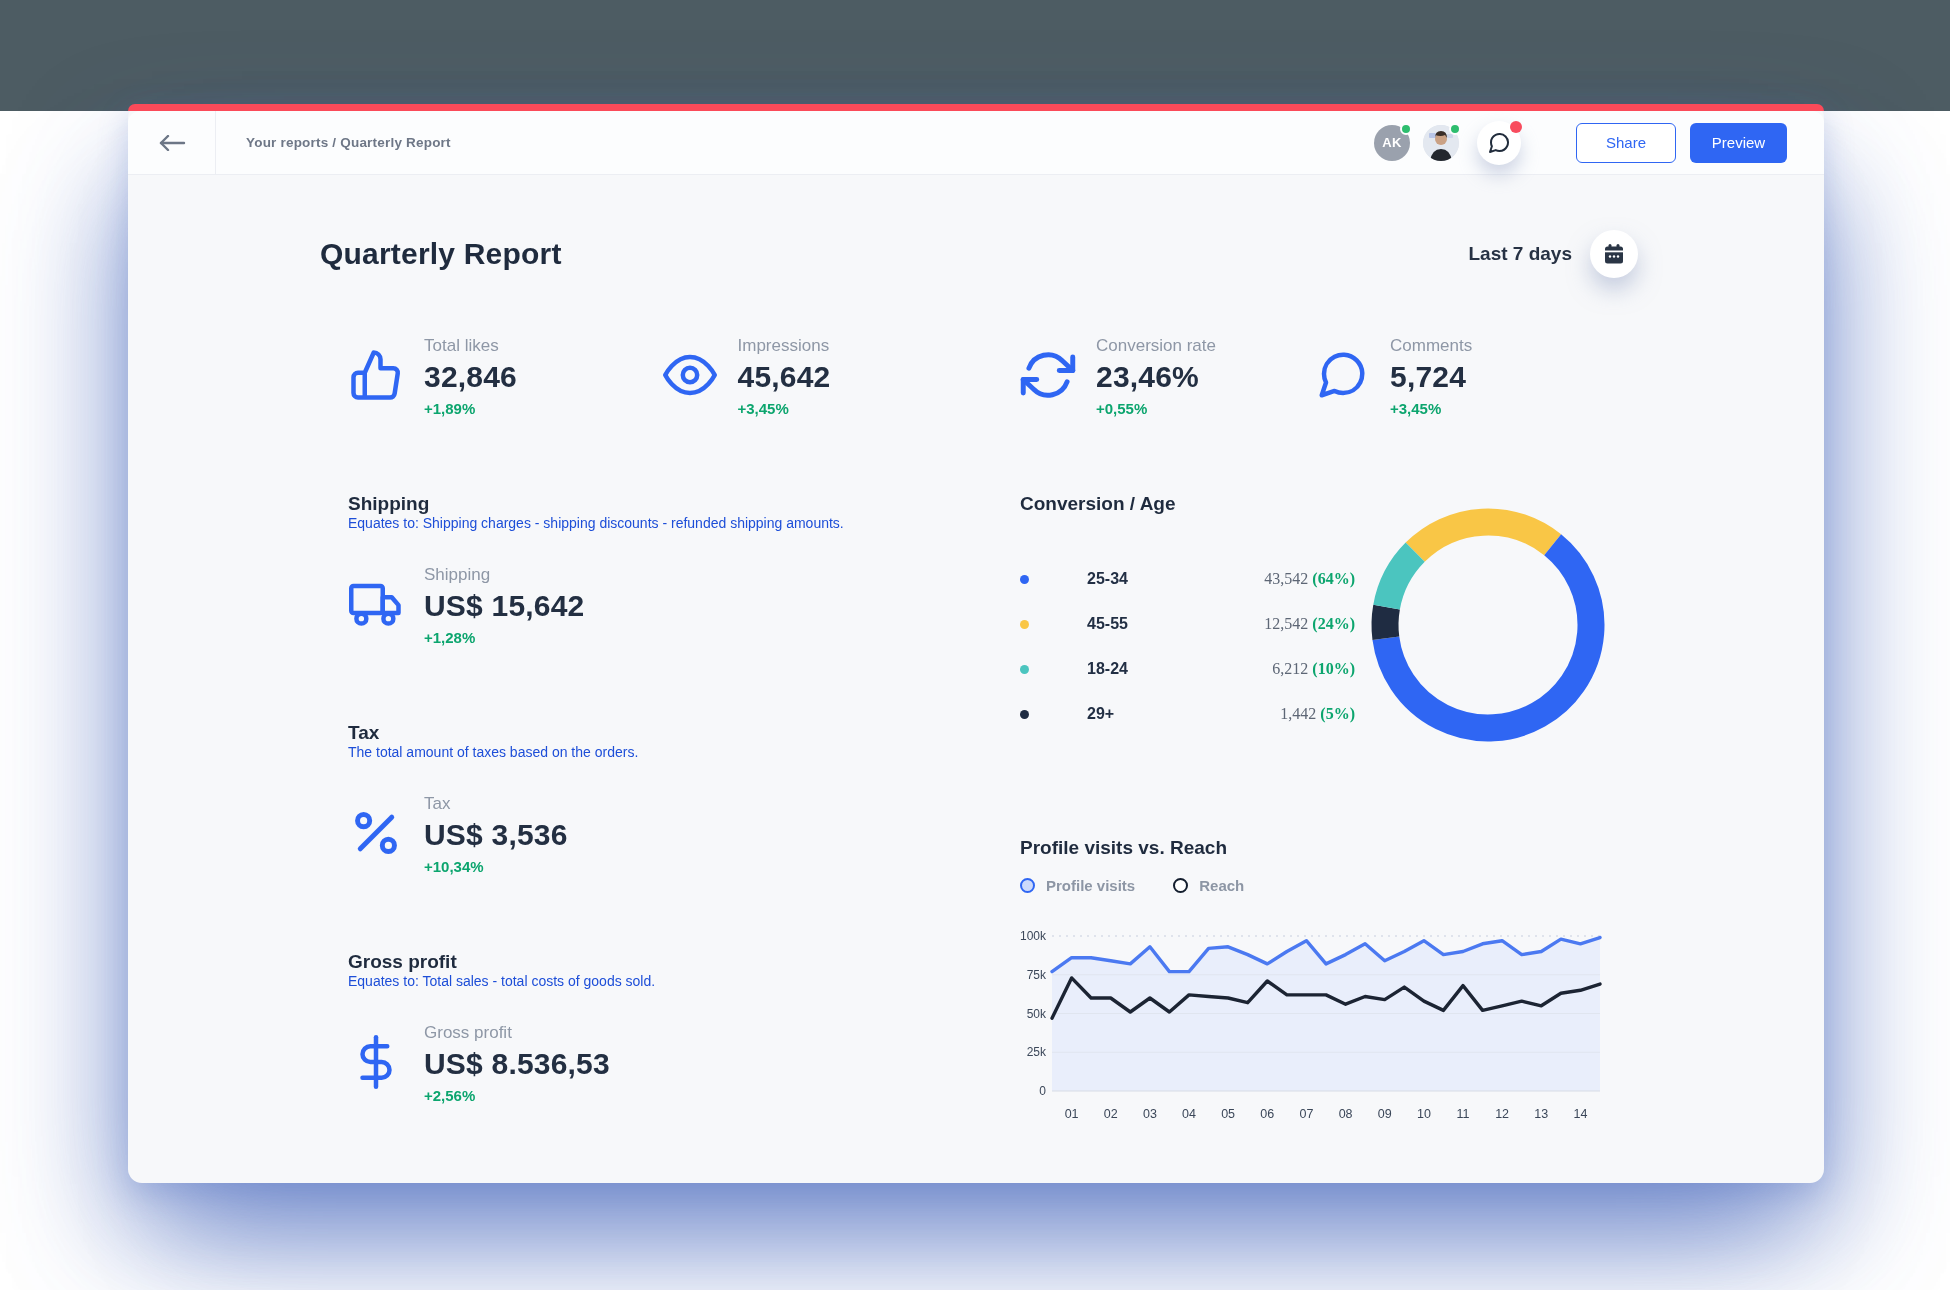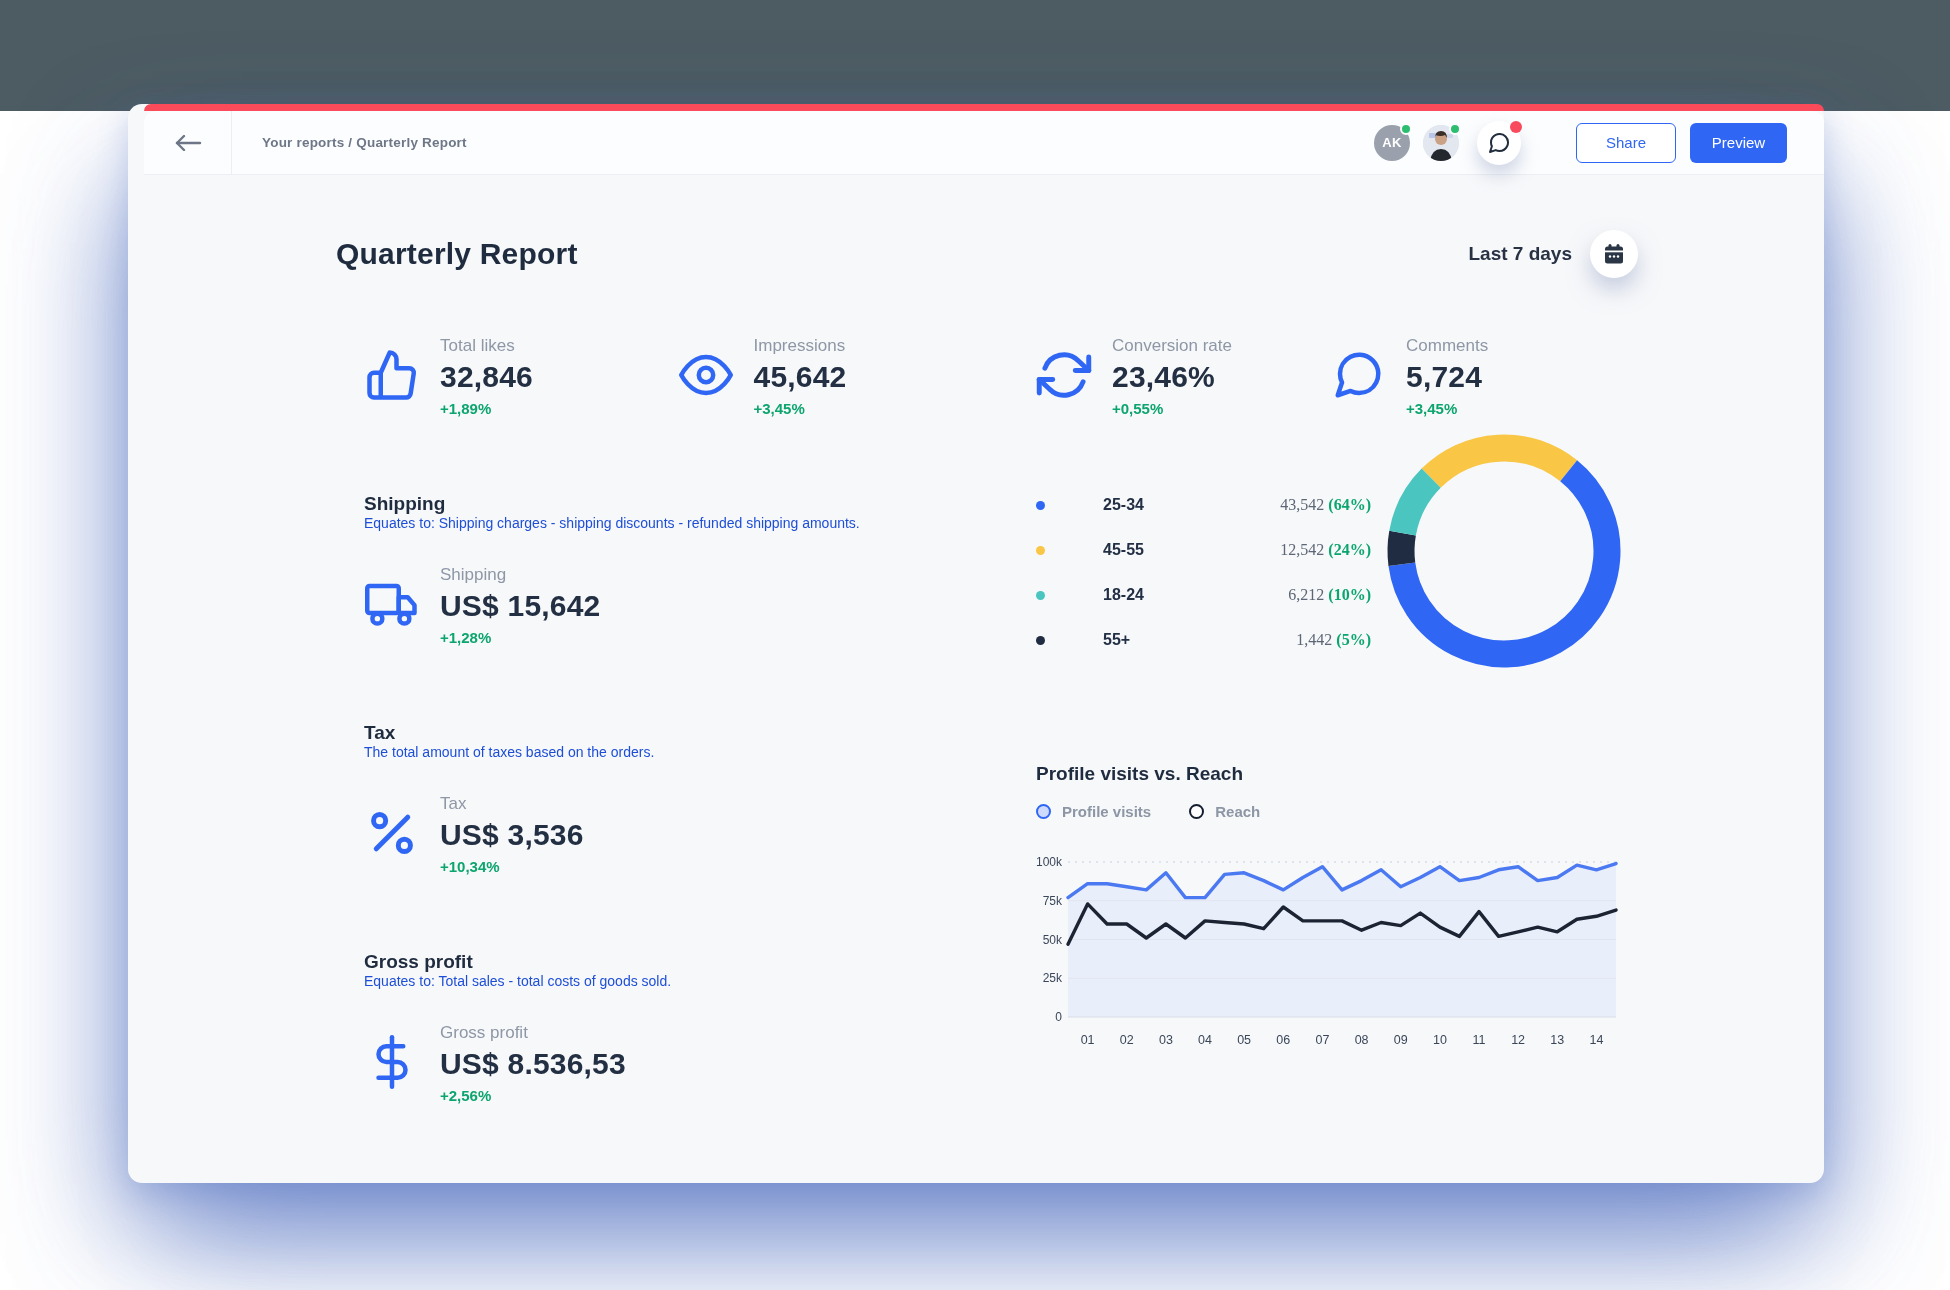--- a/index.html
+++ b/index.html
@@ -3,21 +3,21 @@
 <meta charset="utf-8">
 <style>
   * { margin:0; padding:0; box-sizing:border-box; }
   html,body { width:1950px; height:1290px; background:#ffffff; overflow:hidden;
     font-family:"Liberation Sans","DejaVu Sans",sans-serif; }
   .dark-band { position:absolute; left:0; top:0; width:1950px; height:111px; background:#4d5c63; }
 
   .card { position:absolute; left:128px; top:104px; width:1696px; height:1079px;
     background:#f7f8fa; border-radius:14px;
     box-shadow:0 60px 120px -10px rgba(86,115,194,.50), 45px 70px 110px -30px rgba(86,115,194,.40),
-               -45px 70px 110px -30px rgba(86,115,194,.38), 0 10px 30px rgba(86,115,194,.25);padding-left:16px; }
+               -45px 70px 110px -30px rgba(86,115,194,.38), 0 10px 30px rgba(86,115,194,.25); }
   .redbar { height:7px; background:var(--red,#fb4a59); border-radius:14px 14px 0 0; }
 
   .topbar { height:64px; background:#fcfdfe; border-bottom:1px solid #eceef3;
     border-radius:12px 12px 0 0; display:flex; align-items:center; }
   .back-btn { width:88px; height:100%; border:none; background:transparent; border-right:1px solid #eceef3;
     display:flex; align-items:center; justify-content:center; cursor:pointer; }
   .breadcrumb { margin-left:30px; font-size:13.5px; font-weight:600; color:#6e7787; letter-spacing:.2px; }
   .topbar-right { margin-left:auto; display:flex; align-items:center; padding-right:37px; }
   .avatar { position:relative; width:36px; height:36px; border-radius:50%; margin-left:13px; cursor:pointer;
     display:flex; align-items:center; justify-content:center; }
@@ -235,40 +235,41 @@
             </svg>
             <div class="stat-body">
               <div class="stat-label">Comments</div>
               <div class="stat-value">5,724</div>
               <div class="stat-delta">+3,45%</div>
             </div>
           </div>
         </div>
 
         <div class="section">
+          <div class="section-heading">Conversion / Age</div>
           <div class="conv-body">
             <div class="conv-legend">
               <div class="conv-row">
                 <span class="conv-dot" style="background: rgb(47, 102, 243);"></span>
                 <span class="conv-label">25-34</span>
                 <span class="conv-val"><span>43,542</span> <b>(64%)</b></span>
               </div>
               <div class="conv-row">
                 <span class="conv-dot" style="background: rgb(249, 198, 70);"></span>
                 <span class="conv-label">45-55</span>
                 <span class="conv-val"><span>12,542</span> <b>(24%)</b></span>
               </div>
               <div class="conv-row">
                 <span class="conv-dot" style="background: rgb(75, 197, 191);"></span>
                 <span class="conv-label">18-24</span>
                 <span class="conv-val"><span>6,212</span> <b>(10%)</b></span>
               </div>
               <div class="conv-row">
                 <span class="conv-dot" style="background: rgb(31, 44, 66);"></span>
-                <span class="conv-label">55+</span>
+                <span class="conv-label">29+</span>
                 <span class="conv-val"><span>1,442</span> <b>(5%)</b></span>
               </div>
             </div>
             <div class="donut-wrap">
               <svg id="donut-svg" width="240" height="240" viewBox="0 0 240 240">
                   <path d="M 47.17 47.17 A 103 103 0 0 1 184.66 39.82" fill="none" stroke="#f9c646" stroke-width="27"></path>
                   <path d="M 184.66 39.82 A 103 103 0 1 1 17.86 133.31" fill="none" stroke="#2f66f3" stroke-width="27"></path>
                   <path d="M 17.86 133.31 A 103 103 0 0 1 18.58 102.03" fill="none" stroke="#1f2c42" stroke-width="27"></path>
                   <path d="M 18.58 102.03 A 103 103 0 0 1 47.17 47.17" fill="none" stroke="#4bc5bf" stroke-width="27"></path>
                 </svg>

